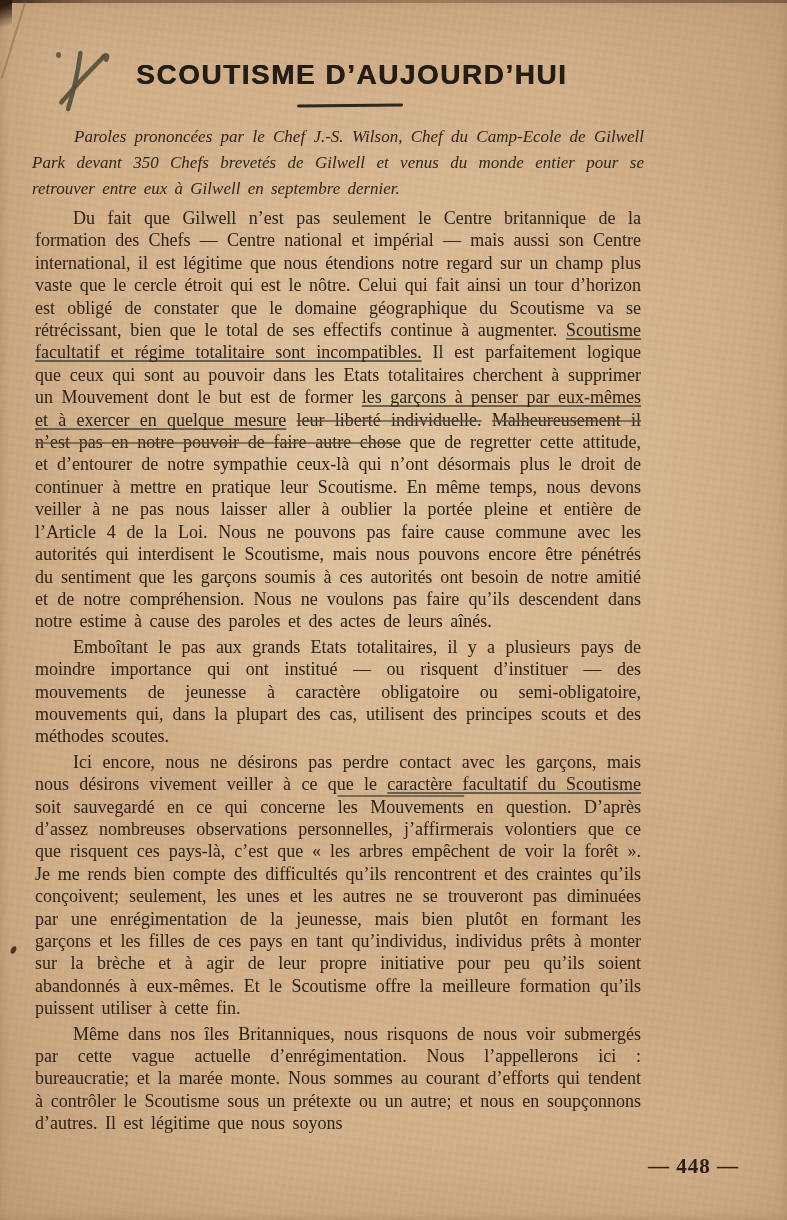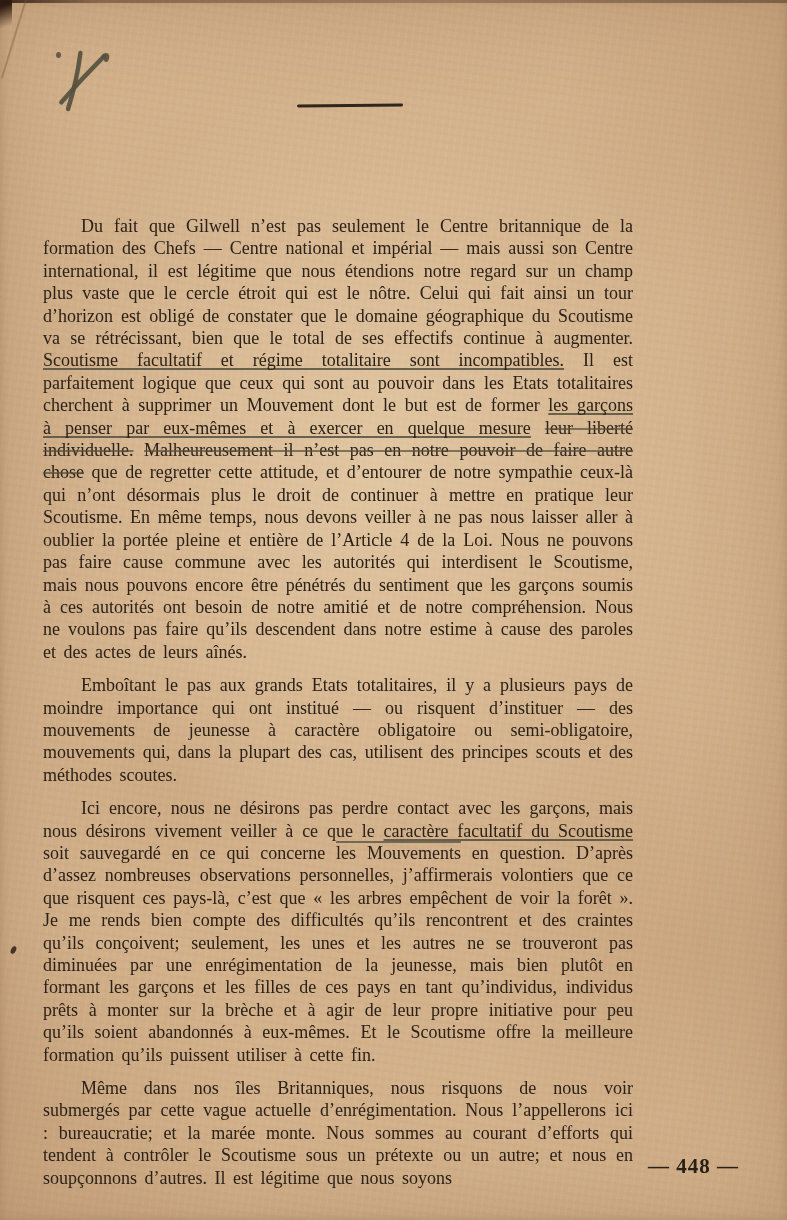--- a/index.html
+++ b/index.html
@@ -56,21 +56,21 @@
     text-align:justify;text-indent:42px;word-spacing:3px;
     color:#2e2418;
   }
   
   .body-text{
     position:absolute;left:32px;top:204px;width:612px;
     font-size:18px;line-height:22.4px;
     text-align:justify;word-spacing:3px;
     hyphens:auto;
   }
-  .body-para{margin:11px;text-indent:38px;}
+  .body-para{margin:3px;text-indent:38px;}
   
   .mark-underline{
     text-decoration:underline;
     text-decoration-color:rgba(85,80,63,.85);
     text-decoration-thickness:2.2px;
     text-underline-offset:2px;
     text-decoration-skip-ink:none;
   }
   .mark-strike{
     text-decoration:line-through;
@@ -100,22 +100,24 @@
   <div class="scratch"></div>
   <div class="pencil-dot"></div>
   <div class="ink-speck"></div>
 
   <svg class="x-mark" viewBox="0 0 50 62" aria-label="X">
     <path d="M20,6 C18,22 14,40 9,56"></path>
     <path d="M3,50 C15,36 30,20 41,9"></path>
     <path d="M41,9 C43,7 45,8 43,12"></path>
   </svg>
 
+  <h1 class="title">SCOUTISME D’AUJOURD’HUI</h1>
   <div class="title-rule"></div>
 
+  <p class="intro">Paroles prononcées par le Chef J.-S. Wilson, Chef du Camp-Ecole de Gilwell Park devant 350 Chefs brevetés de Gilwell et venus du monde entier pour se retrouver entre eux à Gilwell en septembre dernier.</p>
 
   <div class="body-text">
       <p class="body-para"><span>Du fait que Gilwell n’est pas seulement le Centre britannique de la formation des Chefs — Centre national et impérial — mais aussi son Centre international, il est légitime que nous étendions notre regard sur un champ plus vaste que le cercle étroit qui est le nôtre. Celui qui fait ainsi un tour d’horizon est obligé de constater que le domaine géographique du Scoutisme va se rétrécissant, bien que le total de ses effectifs continue à augmenter. </span><span class="mark-underline">Scoutisme facultatif et régime totalitaire sont incompatibles.</span><span> Il est parfaitement logique que ceux qui sont au pouvoir dans les Etats totalitaires cherchent à supprimer un Mouvement dont le but est de former </span><span class="mark-underline">les garçons à penser par eux-mêmes et à exercer en quelque mesure</span><span> </span><span class="mark-strike">leur liberté individuelle.</span><span> </span><span class="mark-strike">Malheureusement il n’est pas en notre pouvoir de faire autre chose</span><span> que de regretter cette attitude, et d’entourer de notre sympathie ceux-là qui n’ont désormais plus le droit de continuer à mettre en pratique leur Scoutisme. En même temps, nous devons veiller à ne pas nous laisser aller à oublier la portée pleine et entière de l’Article 4 de la Loi. Nous ne pouvons pas faire cause commune avec les autorités qui interdisent le Scoutisme, mais nous pouvons encore être pénétrés du sentiment que les garçons soumis à ces autorités ont besoin de notre amitié et de notre compréhension. Nous ne voulons pas faire qu’ils descendent dans notre estime à cause des paroles et des actes de leurs aînés.</span></p>
       <p class="body-para"><span>Emboîtant le pas aux grands Etats totalitaires, il y a plusieurs pays de moindre importance qui ont institué — ou risquent d’instituer — des mouvements de jeunesse à caractère obligatoire ou semi-obligatoire, mouvements qui, dans la plupart des cas, utilisent des principes scouts et des méthodes scoutes.</span></p>
       <p class="body-para"><span>Ici encore, nous ne désirons pas perdre contact avec les garçons, mais nous désirons vivement veiller à ce que le </span><span class="mark-underline">caractère facultatif du Scoutisme</span><span> soit sauvegardé en ce qui concerne </span><span class="mark-overline">les Mouvements</span><span> en question. D’après d’assez nombreuses observations personnelles, j’affirmerais volontiers que ce que risquent ces pays-là, c’est que « les arbres empêchent de voir la forêt ». Je me rends bien compte des difficultés qu’ils rencontrent et des craintes qu’ils conçoivent; seulement, les unes et les autres ne se trouveront pas diminuées par une enrégimentation de la jeunesse, mais bien plutôt en formant les garçons et les filles de ces pays en tant qu’individus, individus prêts à monter sur la brèche et à agir de leur propre initiative pour peu qu’ils soient abandonnés à eux-mêmes. Et le Scoutisme offre la meilleure formation qu’ils puissent utiliser à cette fin.</span></p>
       <p class="body-para"><span>Même dans nos îles Britanniques, nous risquons de nous voir submergés par cette vague actuelle d’enrégimentation. Nous l’appellerons ici : bureaucratie; et la marée monte. Nous sommes au courant d’efforts qui tendent à contrôler le Scoutisme sous un prétexte ou un autre; et nous en soupçonnons d’autres. Il est légitime que nous soyons</span></p>
     </div>
 
   <div class="page-number">— 448 —</div>
 

